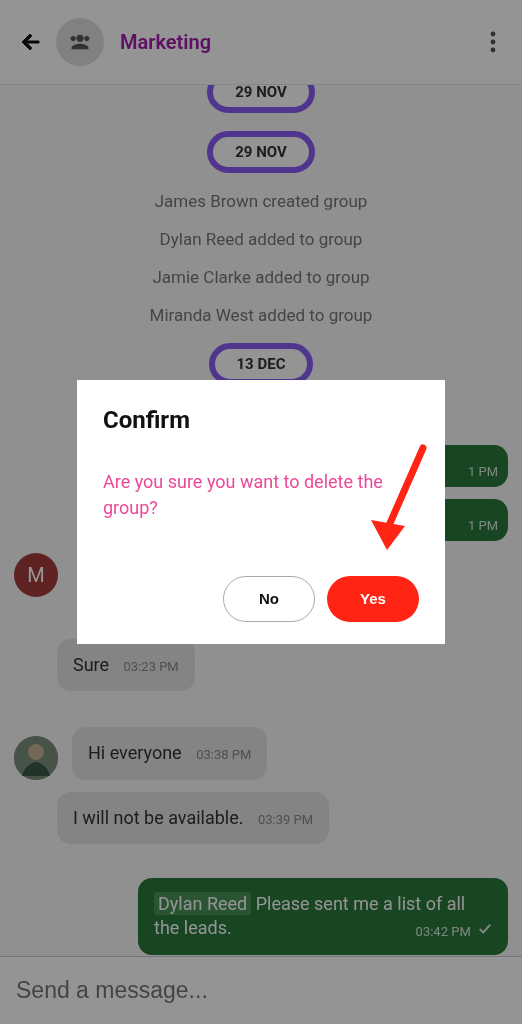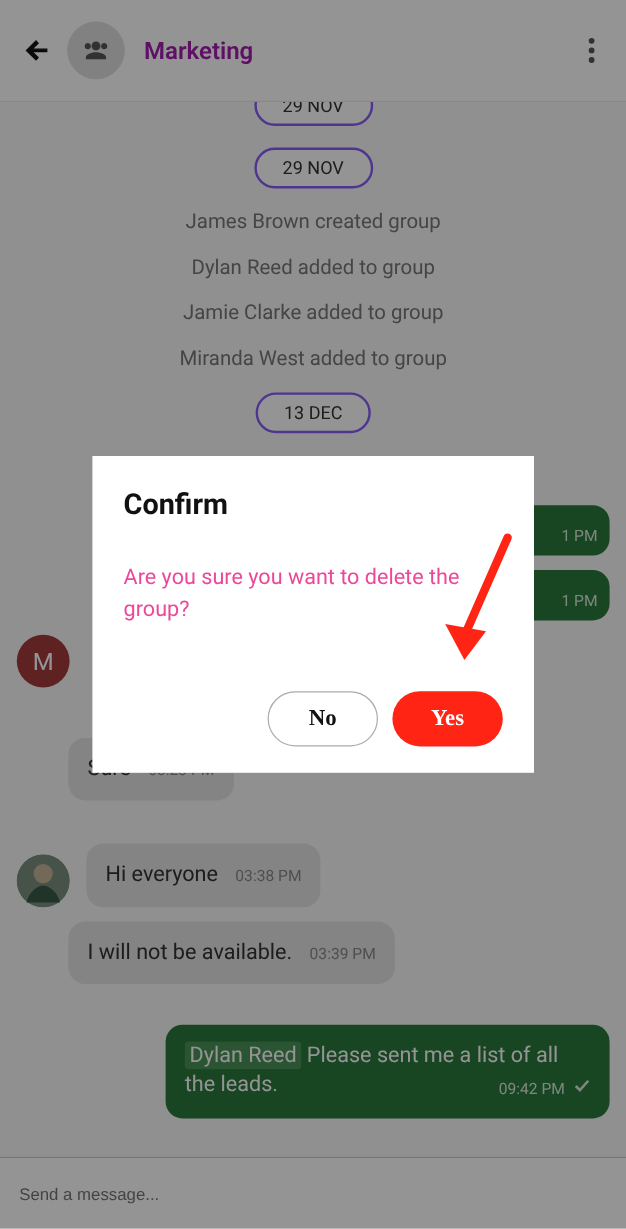--- a/index.html
+++ b/index.html
@@ -37,22 +37,22 @@
   .menu-btn { width:30px; height:30px; display:flex; align-items:center; justify-content:center; cursor:pointer; }
   .menu-btn svg { width:6px; height:22px; fill:#555; }
   .messages {
     flex:1; overflow-y:hidden; padding: 0 0 0 0;
   }
   .date-pill-clip {
     text-align:center; margin-top:-14px;
   }
   .date-pill {
     display:inline-block; padding:6px 22px;
-    border:2px solid #8b5cf6; border-radius:22px;
-    font-size:15px; color:#333; font-weight:400; background:#fff;
+    border:6px solid #8b5cf6; border-radius:22px;
+    font-size:15px; color:#333; font-weight:700; background:#fff;
   }
   .date-row { text-align:center; margin:18px 0 10px; }
   .system-msg {
     text-align:center; font-size:17px; color:#777;
     margin: 18px 0;
   }
   .msg-row { display:flex; padding:6px 14px; align-items:flex-end; }
   .msg-row.out { justify-content:flex-end; }
   .avatar {
     width:44px; height:44px; border-radius:50%;
@@ -83,43 +83,43 @@
   .mention {
     background:#4a9159; padding:1px 4px; border-radius:3px;
   }
   .indent { padding-left:57px; }
   .composer {
     border-top:1px solid #ccc;
     padding:20px 16px;
     background:#fff;
   }
   .composer-input {
-    font-size:14px; color:#b0b0b0;
+    font-size:23px; color:#b0b0b0;
     border:none; outline:none; width:100%;
     background:transparent;
   }
   .overlay {
     position:absolute; inset:0;
     background:rgba(0,0,0,0.42);
     display:flex; align-items:center; justify-content:center;
     z-index:10;
   }
   .dialog {
     width:368px; background:#fff;
     padding:26px 26px 22px;
     position:relative;
   }
   .dialog-title { font-size:24px; font-weight:700; color:#111; }
   .dialog-body { font-size:18px; color:#ec4899; margin-top:35px; line-height:1.4; }
   .dialog-actions { display:flex; justify-content:flex-end; gap:12px; margin-top:56px; }
   .btn {
     min-width:92px; height:46px; border-radius:23px;
-    font-size:19px; font-weight:600;
+    font-size:15px; font-weight:600;
     display:flex; align-items:center; justify-content:center;
-    cursor:pointer; border:none;font-family:Liberation Serif, serif;
+    cursor:pointer; border:none;
   }
   .btn.no { background:#fff; color:#111; border:1px solid #aaa; }
   .btn.yes { background:#ff2414; color:#fff; }
   .arrow-annot {
     position:absolute;
     left:290px; top:62px;
     pointer-events:none;
   }
   .arrow-annot svg { width:70px; height:120px; }
   .clip-row .bubble.out { width: 108px; height:42px; padding:12px 10px; text-align:right; }
@@ -218,21 +218,21 @@
         <span class="time">03:39 PM</span>
       </div>
     </div>
 
     <div style="height:22px"></div>
 
     <div class="msg-row out" style="padding-left:60px">
       <div class="bubble out" style="width:100%">
         <span class="mention">Dylan Reed</span><span> Please sent me a list of all the leads.</span>
         <span class="time">
-          <span>09:42 PM</span>
+          <span>03:42 PM</span>
           <span class="check"><svg viewBox="0 0 16 16">
                 <path d="M2 8l4 4 8-9"></path>
               </svg></span>
         </span>
       </div>
     </div>
 
   </div>
 
   <div class="composer">

